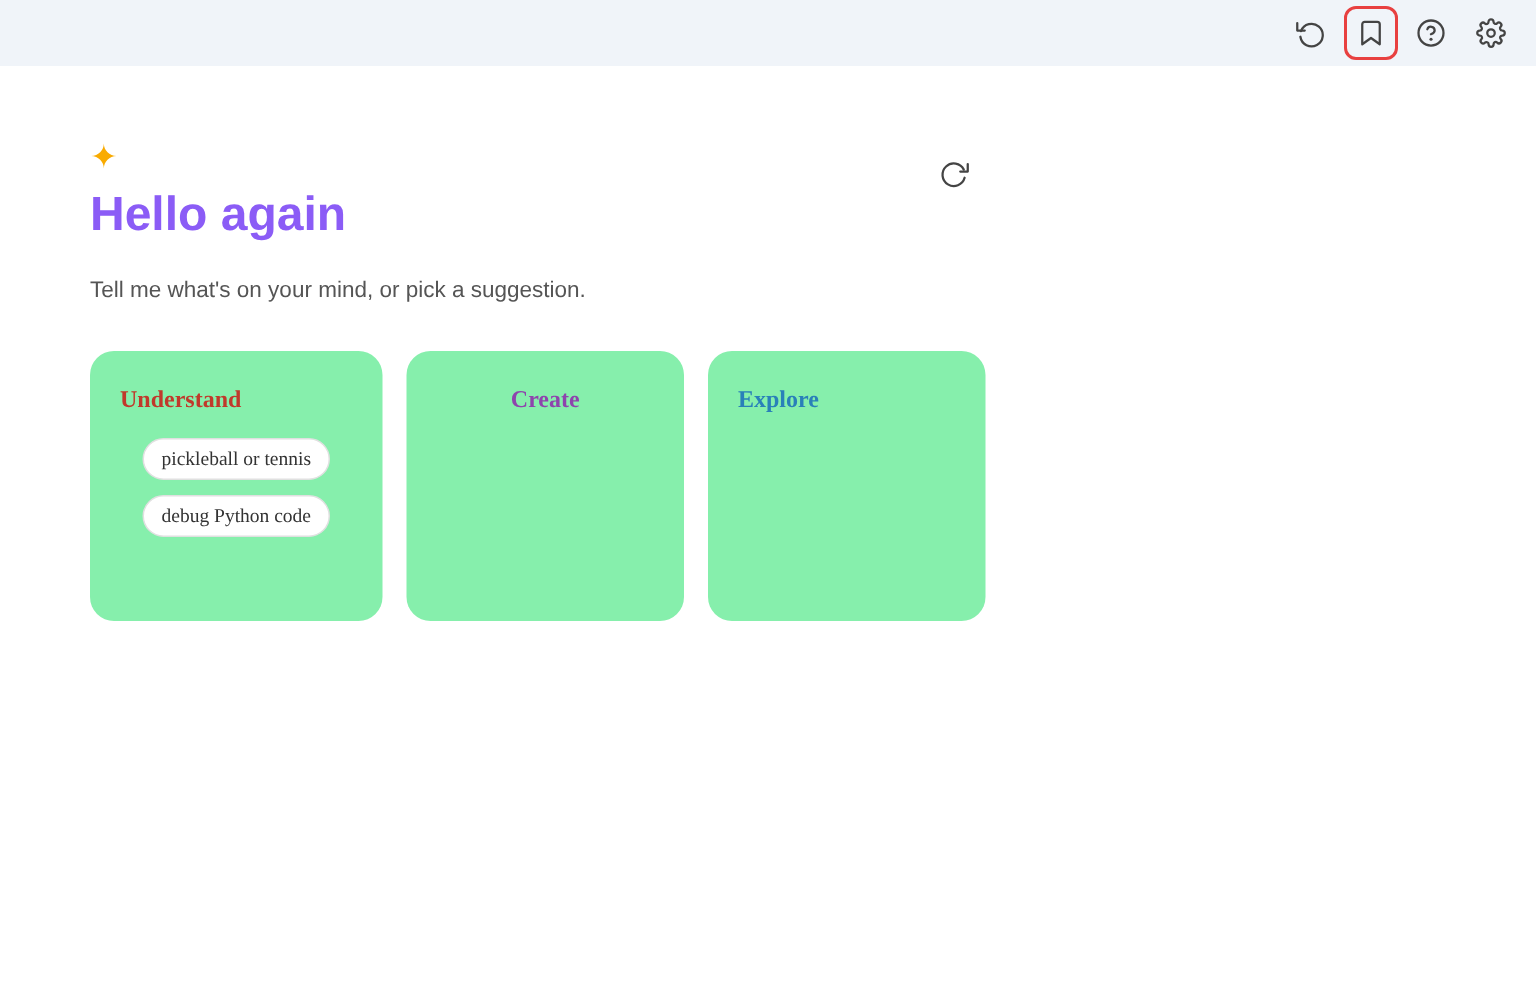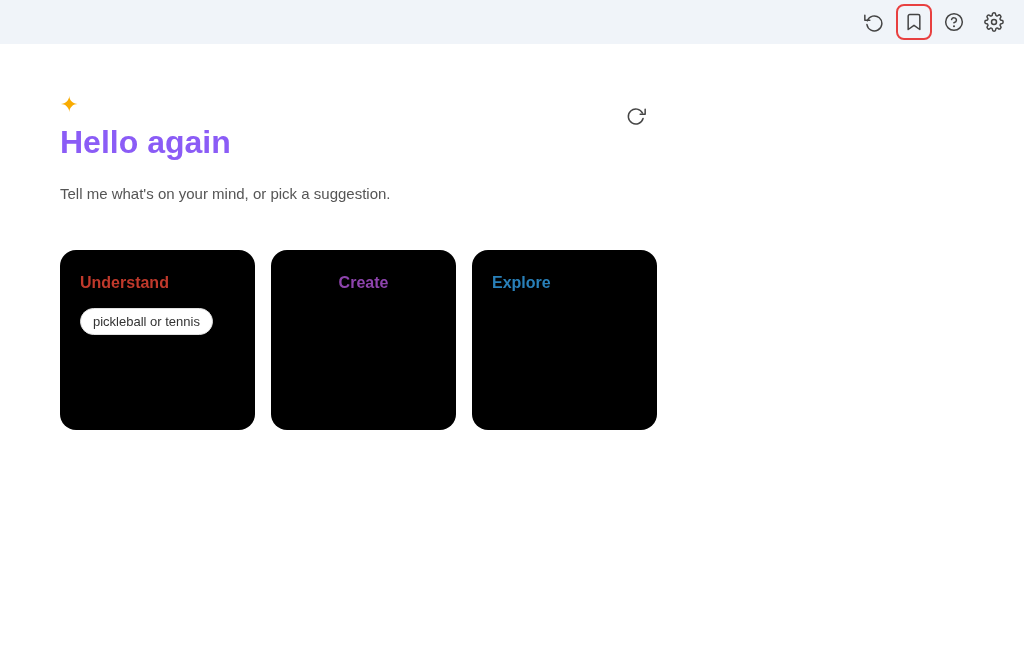--- a/index.html
+++ b/index.html
@@ -89,36 +89,37 @@
       font-size: 32px;
       font-weight: 600;
       color: #8b5cf6;
       margin-bottom: 24px;
       margin-top: 4px;
     }
 
     .greeting-subtitle {
       font-size: 15px;
       color: #555;
-      margin-bottom: 48px;
+      margin-bottom: 32px;
     }
 
     .cards-row {
       display: flex;
       gap: 16px;
       flex-wrap: nowrap;
     }
 
     .card {
-      background: #000000;
+      background: #86efac;
       border-radius: 16px;
       padding: 24px 20px;
       width: 200px;
       min-height: 180px;
       flex-shrink: 0;
+      font-family: Liberation Serif, serif;
     }
 
     .card-title {
       font-size: 16px;
       font-weight: 600;
       margin-bottom: 16px;
     }
 
     .card-title.understand {
       color: #c0392b;
@@ -141,22 +142,22 @@
       padding: 5px 12px;
       font-size: 13px;
       color: #333;
       margin-bottom: 8px;
       cursor: pointer;
       white-space: nowrap;
     }
 
     .chips-col {
       display: flex;
-      flex-direction: row;
-      align-items: flex-end;
+      flex-direction: column;
+      align-items: center;
       gap: 2px;
     }
 
     
     .card.understand {
       width: 195px;
     }
     .card.create {
       width: 185px;
     }
@@ -217,20 +218,21 @@
   <div class="sparkle-icon">✦</div>
   <h1 class="greeting-title">Hello again</h1>
   <p class="greeting-subtitle">Tell me what's on your mind, or pick a suggestion.</p>
 
   <div class="cards-row">
 
     <div class="card understand">
       <div class="card-title understand">Understand</div>
       <div class="chips-col">
         <span class="chip">pickleball or tennis</span>
+        <span class="chip">debug Python code</span>
       </div>
     </div>
 
     <div class="card create">
       <div class="card-title create">Create</div>
     </div>
 
     <div class="card explore">
       <div class="card-title explore">Explore</div>
     </div>

